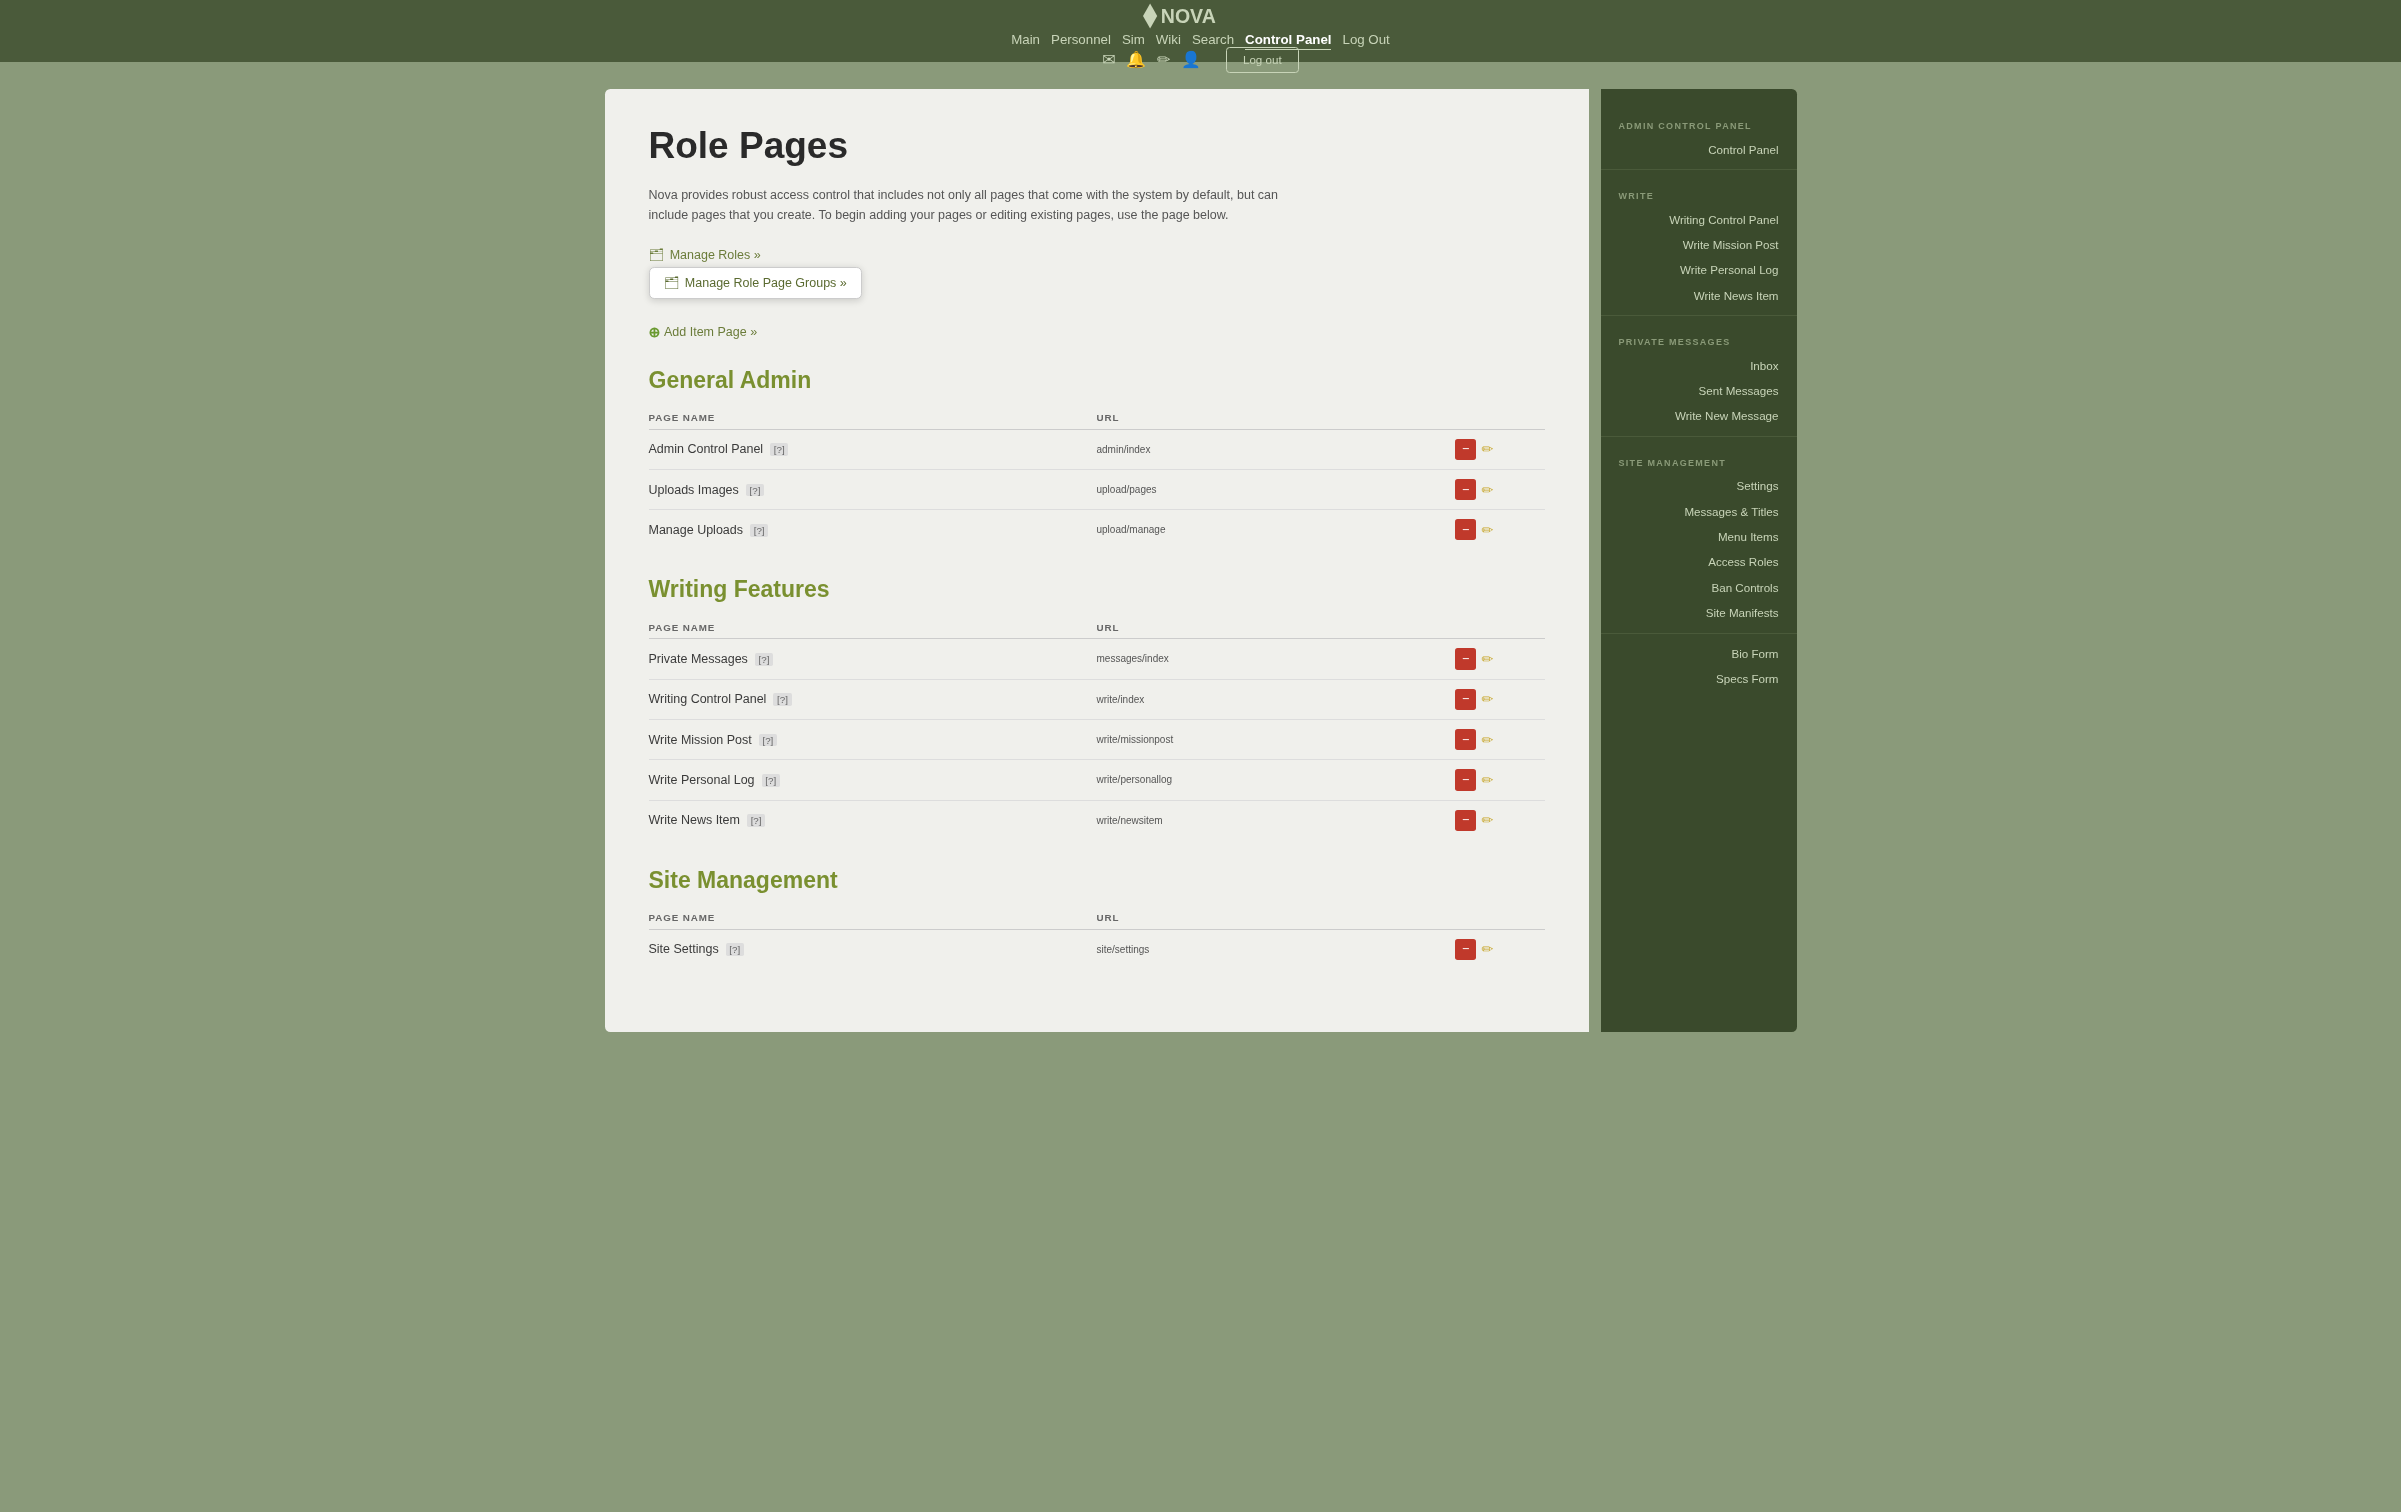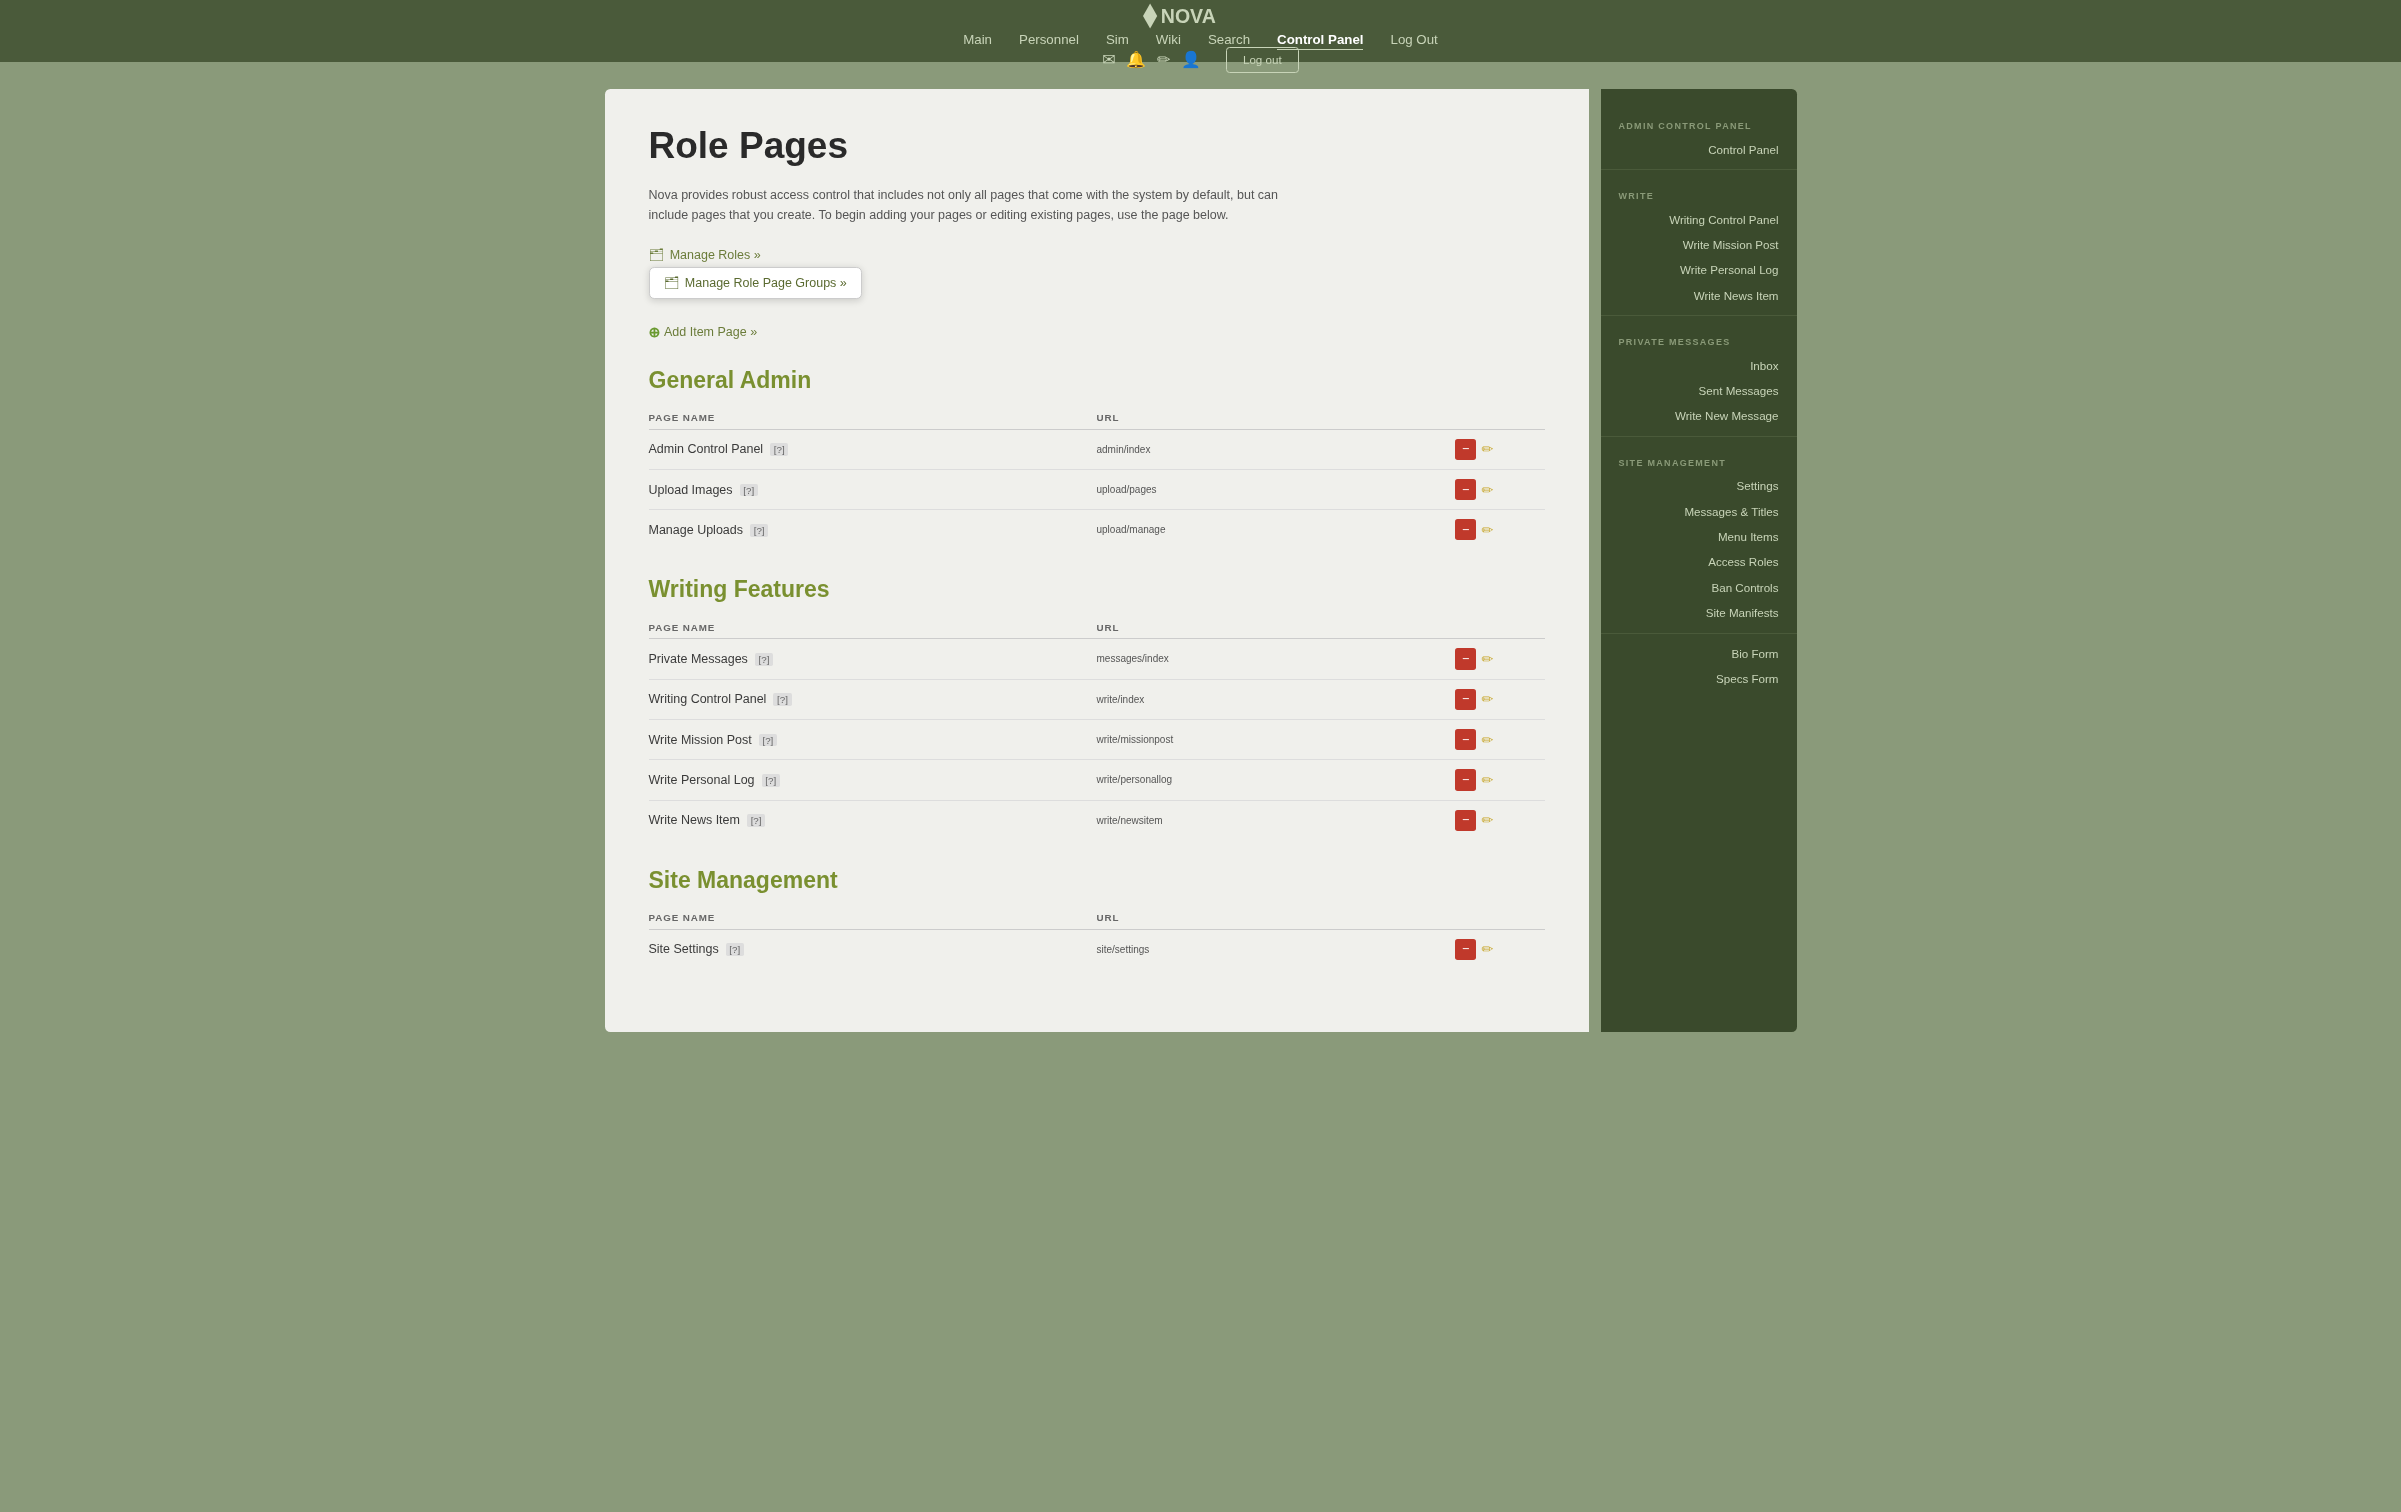--- a/index.html
+++ b/index.html
@@ -23,21 +23,21 @@
       display: flex;
       align-items: center;
       margin-right: 36px;
     }
     .nav-logo svg {
       width: 80px;
       height: 32px;
     }
     .nav-links {
       display: flex;
-      gap: 27px;
+      gap: 11px;
       list-style: none;
       flex: 1;
     }
     .nav-links li a {
       color: #c8d4b8;
       text-decoration: none;
       font-size: 13.3px;
       font-weight: 400;
     }
     .nav-links li a.active {
@@ -319,21 +319,21 @@
           <td class="page-url">admin/index</td>
           <td>
             <div class="actions-cell">
               <button class="btn-delete">−</button>
               <button class="btn-edit">✏</button>
             </div>
           </td>
         </tr>
         <tr>
           <td class="page-name">
-            <span>Upload Images</span>
+            <span>Uploads Images</span>
             <span class="help-badge">[?]</span>
           </td>
           <td class="page-url">upload/pages</td>
           <td>
             <div class="actions-cell">
               <button class="btn-delete">−</button>
               <button class="btn-edit">✏</button>
             </div>
           </td>
         </tr>

